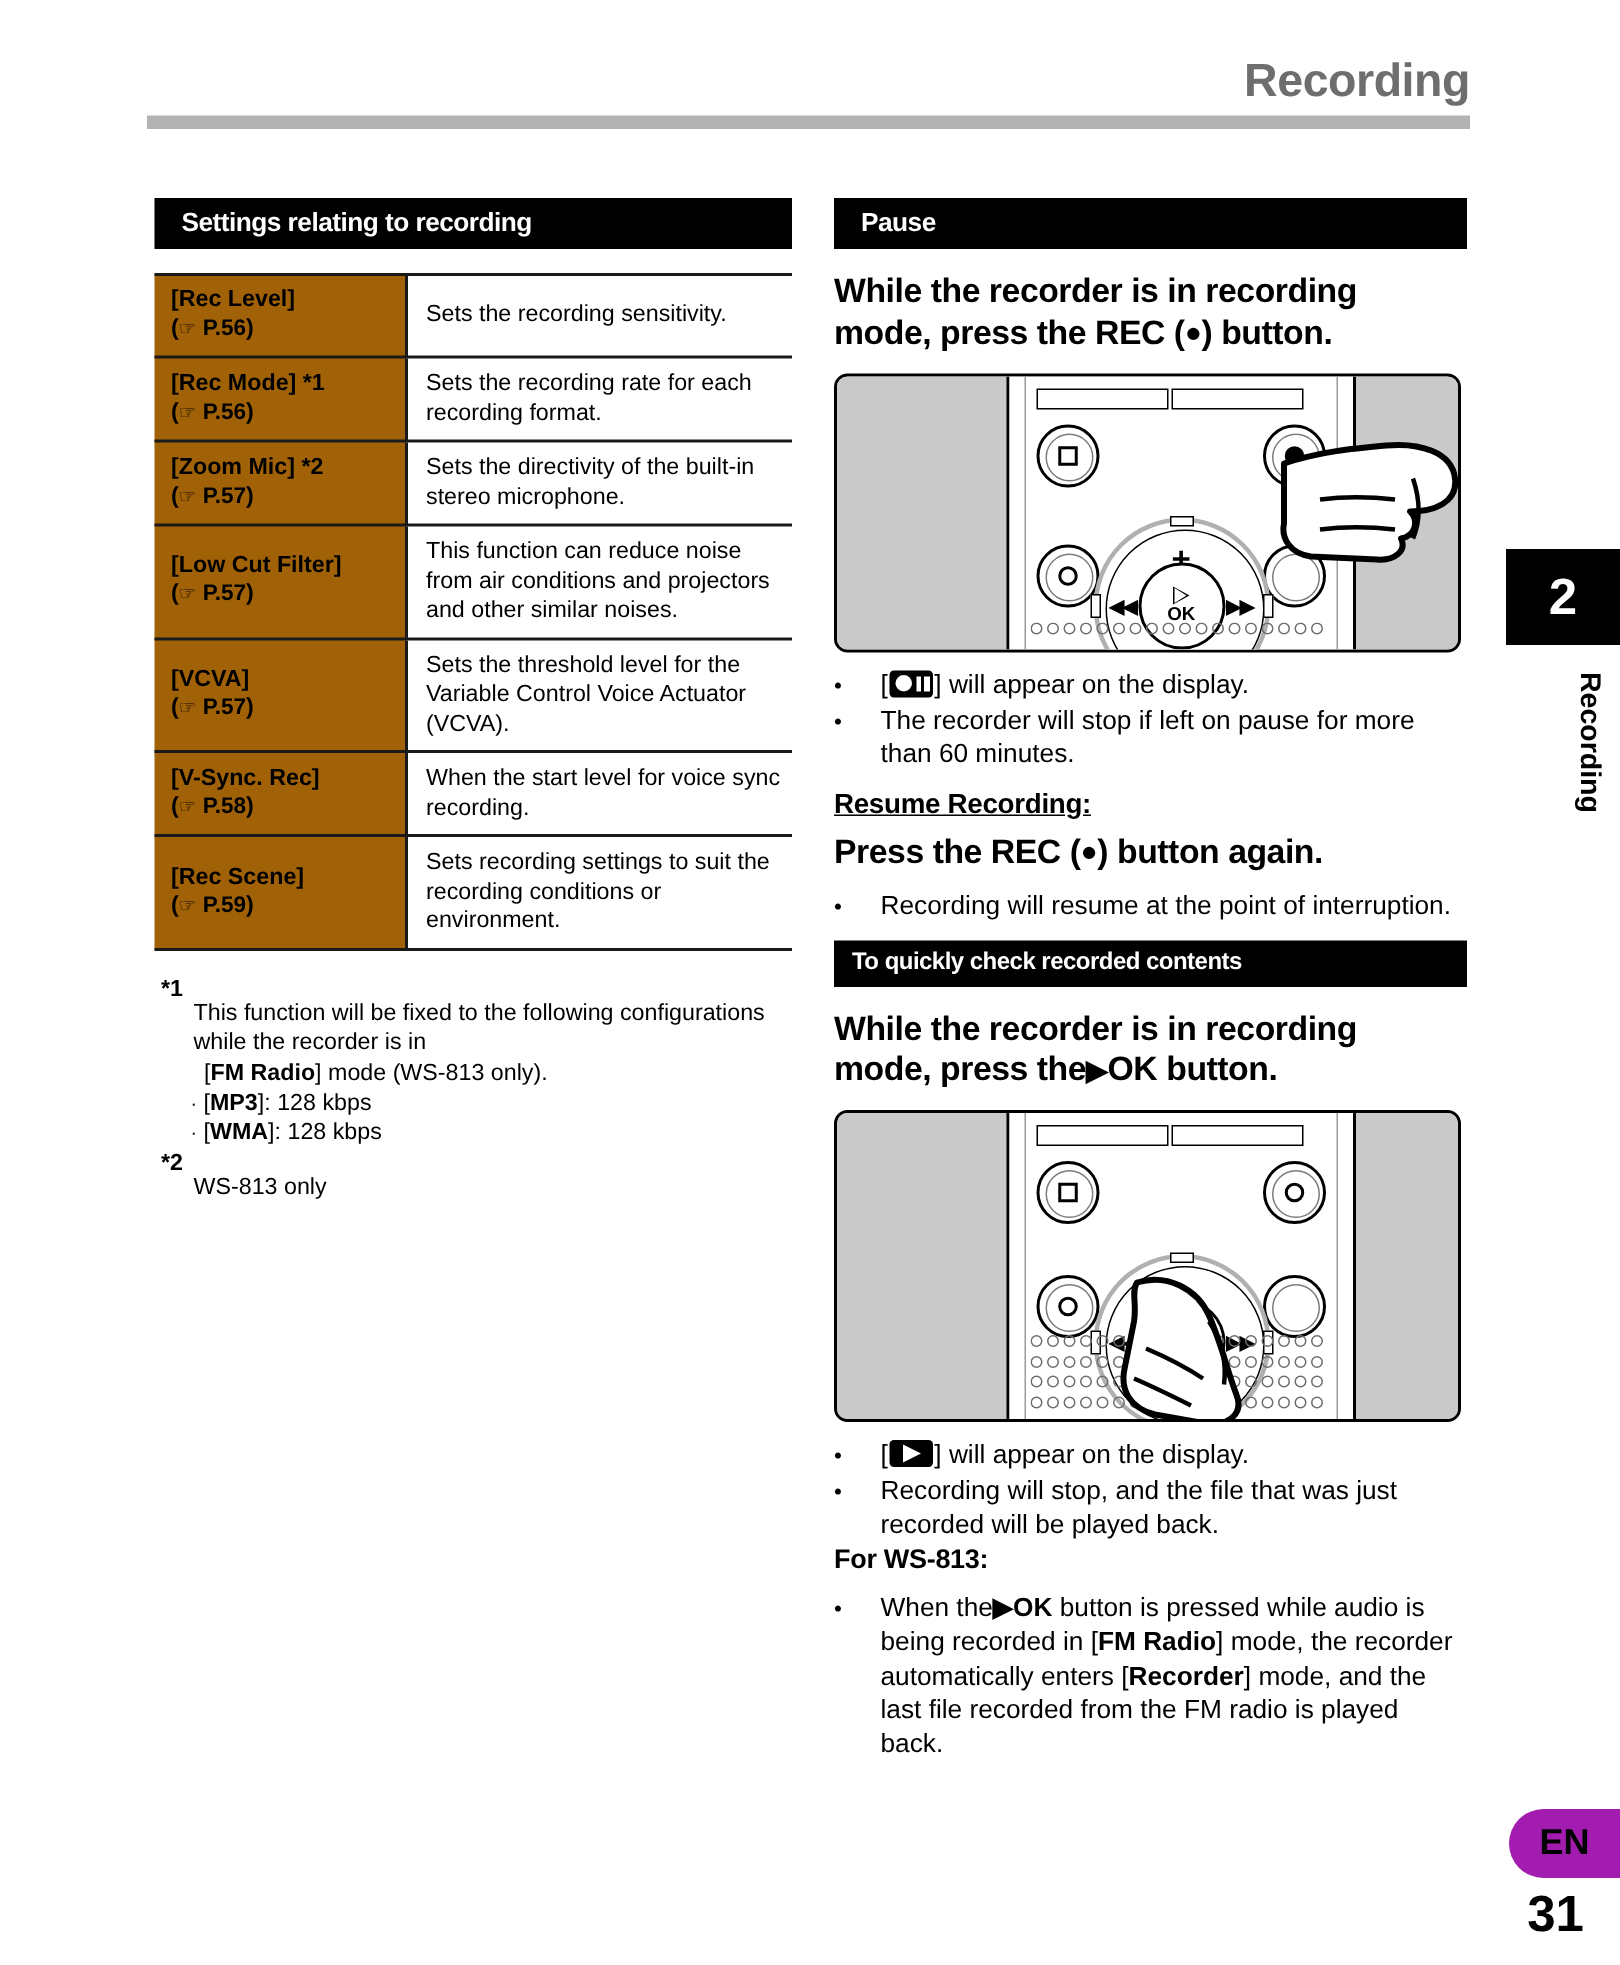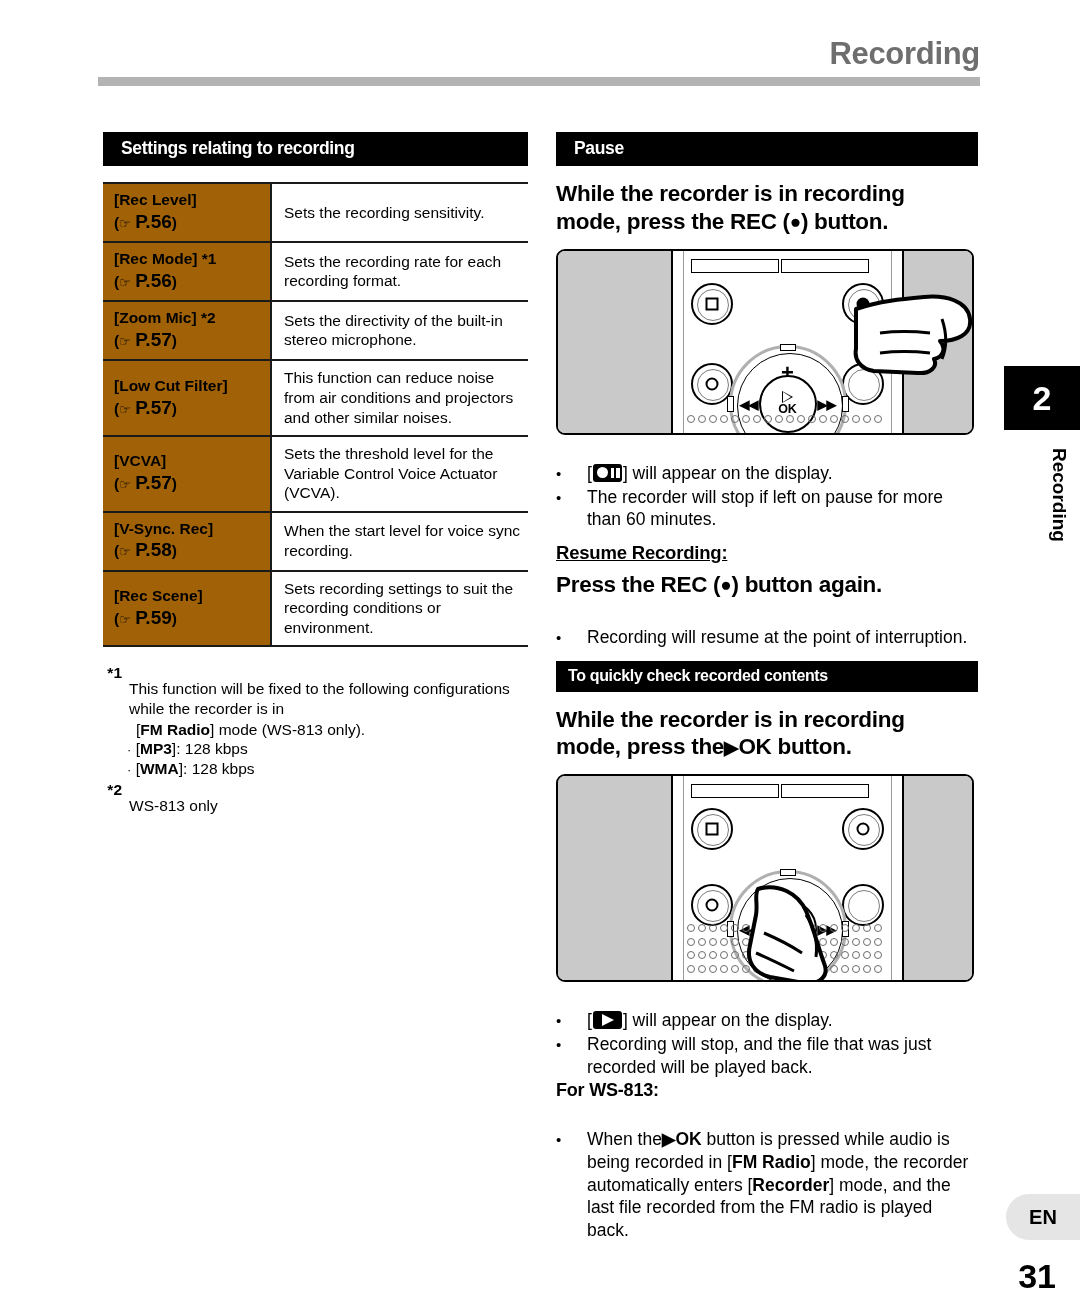--- a/index.html
+++ b/index.html
@@ -60,21 +60,21 @@
   table.settings td { vertical-align: middle; padding: 7px 8px 8px 8px; }
   table.settings td.key {
     width: 168px;
     background: #a16207;
     font-weight: bold;
     font-size: 15.5px;
     line-height: 1.22;
     border-right: 2.5px solid #1a1a1a;
     padding-left: 11px;
   }
-  table.settings td.key .pg { font-weight: bold; font-size: 19px; }
+  table.settings td.key .pg { font-weight: bold; font-size: 15px; }
   table.settings td.key .hand { font-size: 13px; font-weight: normal; }
   table.settings td.val {
     font-size: 15.5px;
     line-height: 1.26;
     padding-left: 12px;
     padding-right: 4px;
   }
 
   
   .footnotes { margin-top: 16px; font-size: 15.5px; line-height: 1.27; }
@@ -90,21 +90,21 @@
   .instr {
     font-size: 22.5px;
     font-weight: bold;
     line-height: 1.23;
     margin-top: 14px;
     letter-spacing: -0.3px;
   }
   .instr .rec-dot { font-size: 19px; vertical-align: 1px; }
   .instr .tri { font-size: 19px; vertical-align: 0px; }
 
-  ul.notes { list-style: none; margin-top: 27px; }
+  ul.notes { list-style: none; margin-top: 10px; }
   ul.notes li {
     font-size: 17.5px;
     line-height: 1.31;
     padding-left: 31px;
     text-indent: -31px;
     margin-bottom: 1px;
   }
   ul.notes li .bul {
     display: inline-block;
     width: 31px;
@@ -318,27 +318,27 @@
     position: absolute;
     right: 10px; top: 448px;
     font-size: 19px; font-weight: bold;
     writing-mode: vertical-rl;
     letter-spacing: 0px;
   }
 
   
   .lang-badge {
     position: absolute;
-    right: 0; bottom: 70px;
+    right: 0; bottom: 58px;
     width: 74px; height: 46px;
-    background: #e5e5e5;
+    background: #a21caf;
     border-top-left-radius: 24px;
     border-bottom-left-radius: 24px;
     display: flex; align-items: center; justify-content: center;
-    font-size: 20px; font-weight: bold; color: #000;
+    font-size: 24px; font-weight: bold; color: #000;
   }
   .page-num {
     position: absolute;
     right: 24px; bottom: 14px;
     font-size: 34px; font-weight: bold;
   }
 </style>
 </head>
 <body>
 

